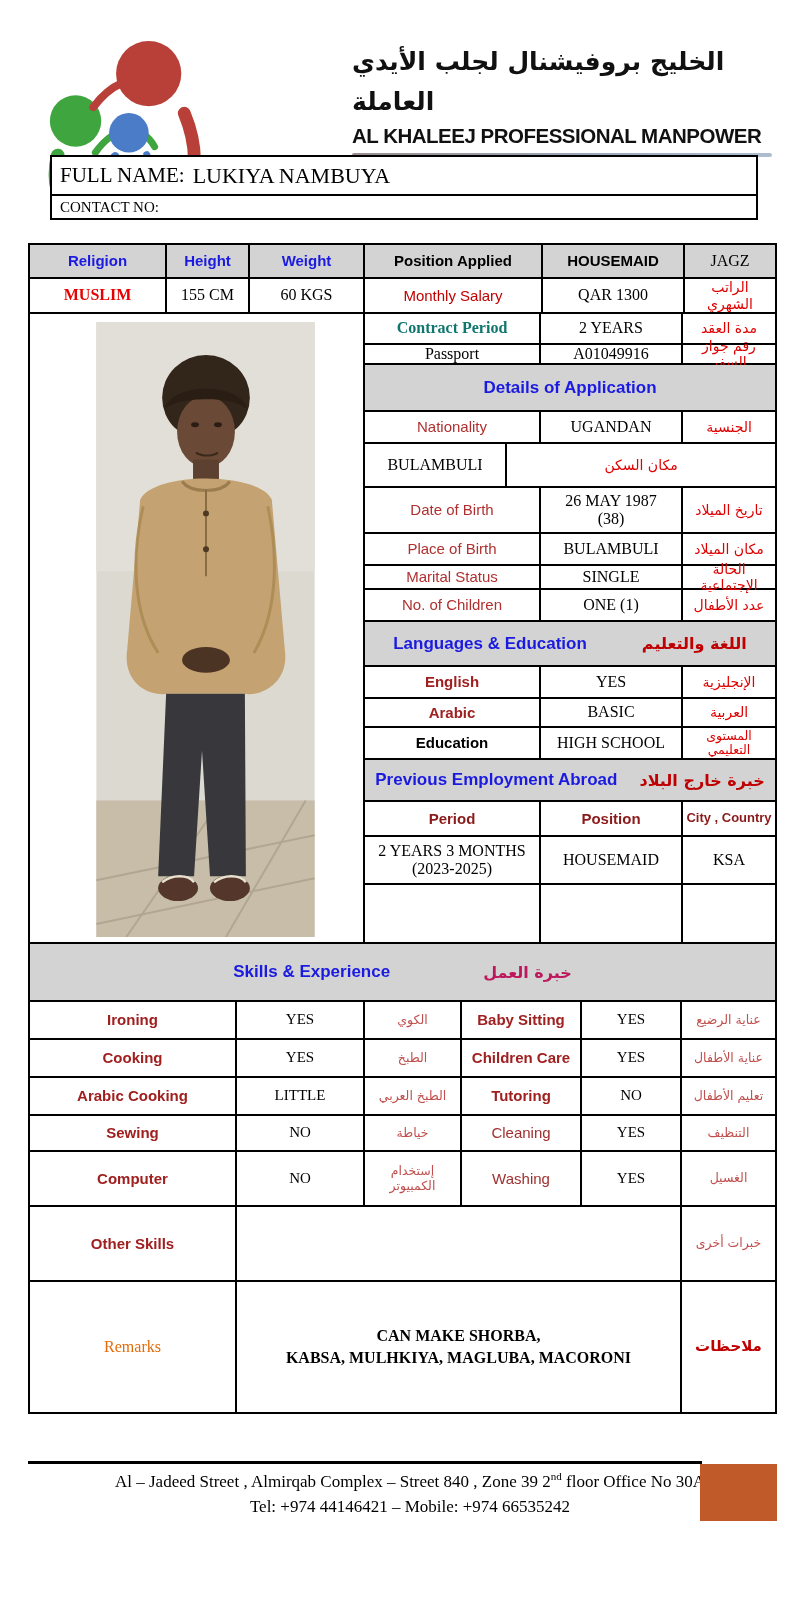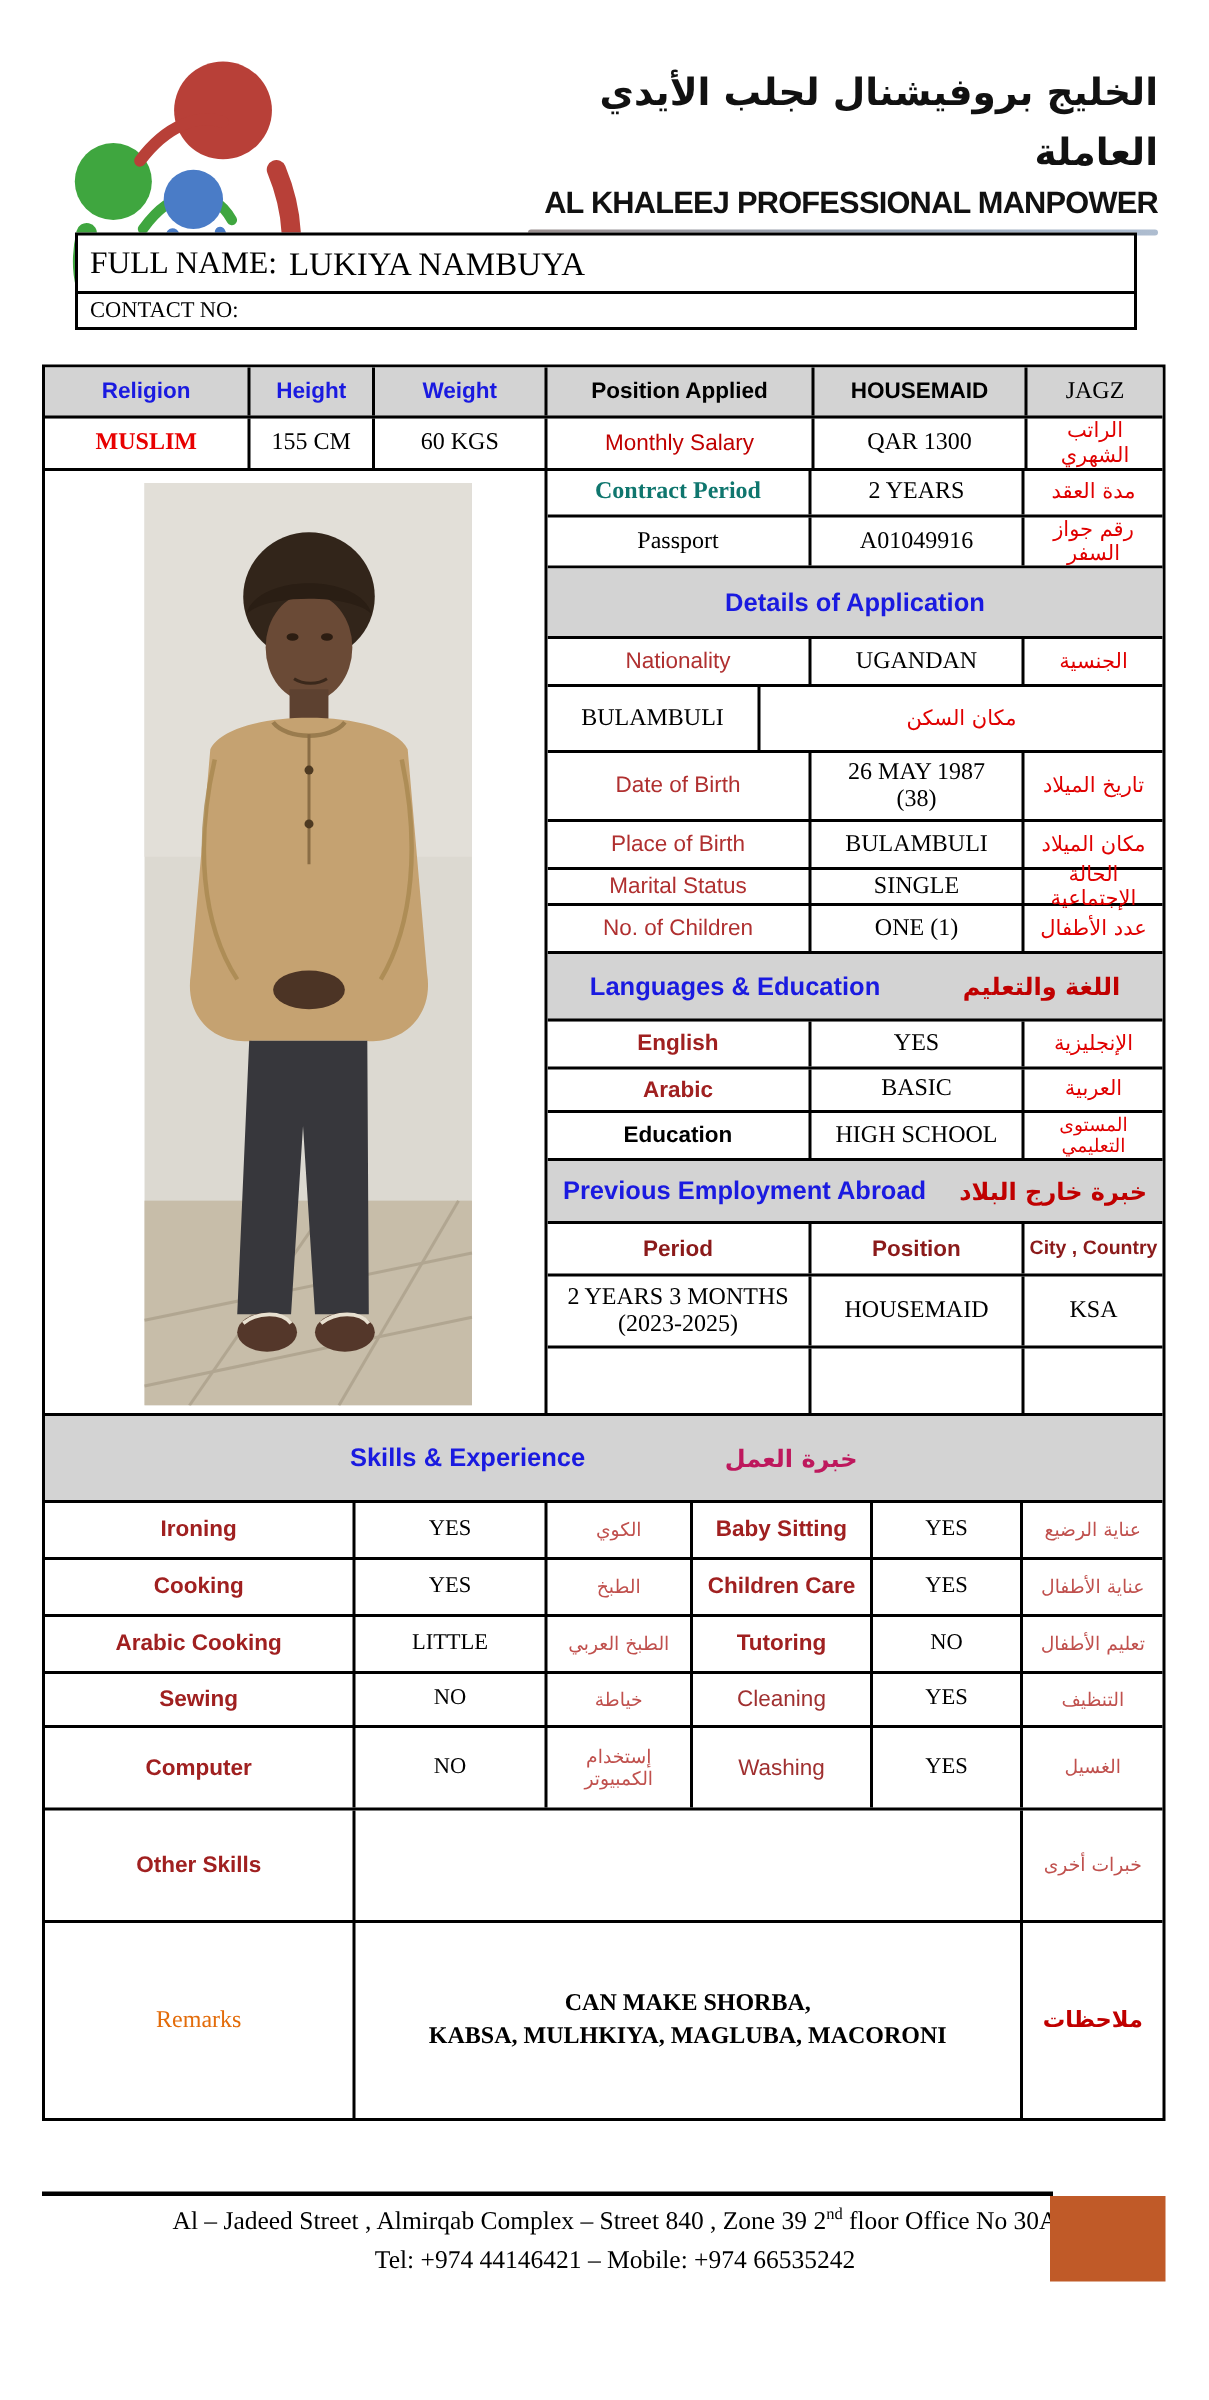--- a/index.html
+++ b/index.html
@@ -1,21 +1,21 @@
 <!DOCTYPE html>
 <html><head>
 <meta charset="utf-8">
 <style>
   *{margin:0;padding:0;box-sizing:border-box}
   html,body{background:#fff}
   body{width:806px;height:1600px;position:relative;font-family:"Liberation Serif",serif;color:#000;overflow:hidden}
   .abs{position:absolute}
   
   .logo{left:38px;top:22px;width:168px;height:198px}
-  .titles{left:352px;top:42px;width:420px;text-align:right}
+  .titles{left:352px;top:42px;width:420px;text-align:left}
   .title-ar{font-family:"DejaVu Sans",sans-serif;font-weight:bold;font-size:25px;line-height:1.6;color:#111}
   .title-en{font-family:"Liberation Sans",sans-serif;font-weight:bold;font-size:20.5px;letter-spacing:-0.5px;color:#111;margin-top:2px}
   .title-underline{margin-top:5px;height:4px;background:linear-gradient(to right,#9a8f8f,#9aa7b8 55%,#aebdd0);border-radius:2px}
   
   .namebox{left:50px;top:155px;width:708px;border:2px solid #000;background:#fff}
   .namerow{height:39px;border-bottom:2px solid #000;display:flex;align-items:center;padding-left:8px;font-size:21px}
   .namerow .nval{margin-left:8px;font-size:22px}
   .contactrow{height:22px;display:flex;align-items:center;padding-left:8px;font-size:15px}
   
   .tbl{left:28px;top:243px;width:749px;border:2px solid #000;background:#fff}
@@ -152,21 +152,21 @@
       </div>
 
       <div class="rightBlock">
 
         <div class="rr" style="height:31px">
           <div class="c rc1 serif16 bold" style="color:#0f766e">Contract Period</div>
           <div class="c rc2 serif16">2 YEARS</div>
           <div class="c rcf last ar14" dir="rtl">مدة العقد</div>
         </div>
 
-        <div class="rr" style="height:34px">
+        <div class="rr" style="height:20px">
           <div class="c rc1 serif16">Passport</div>
           <div class="c rc2 serif16">A01049916</div>
           <div class="c rcf last ar14" dir="rtl">رقم جواز السفر</div>
         </div>
 
         <div class="band" style="height:47px">
           <span class="bandtitle">Details of  Application</span>
         </div>
 
         <div class="rr" style="height:32px">

